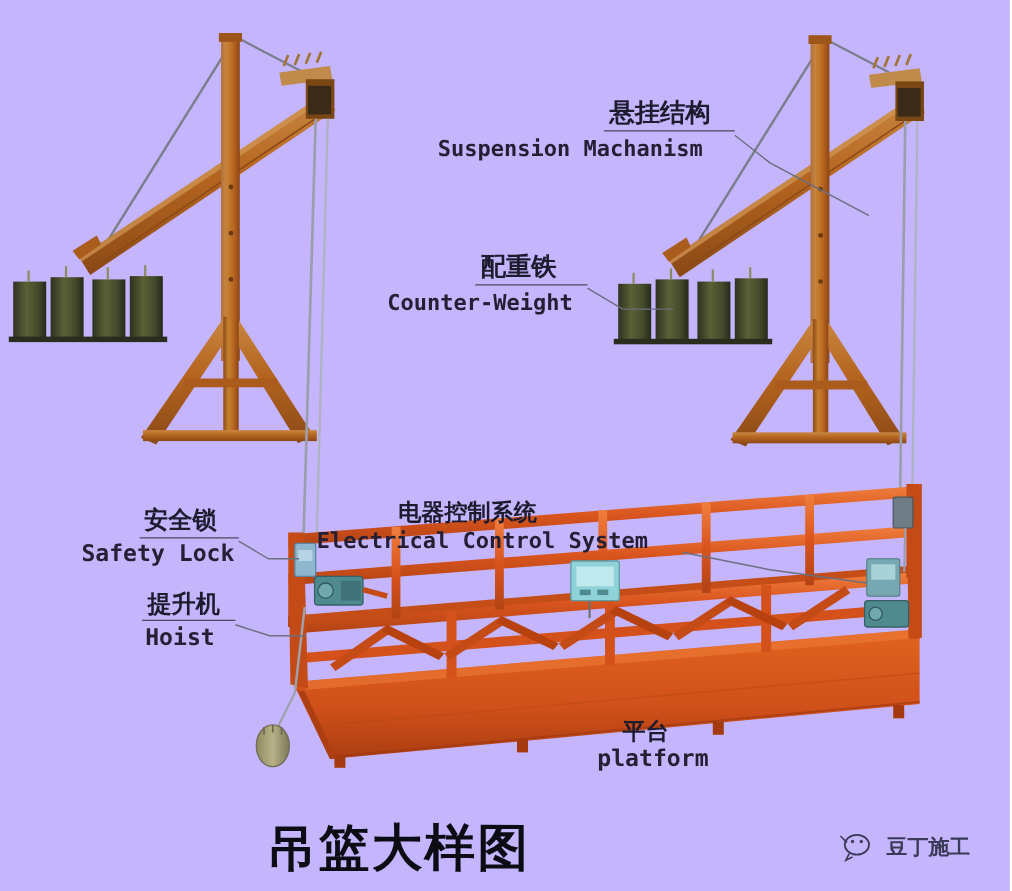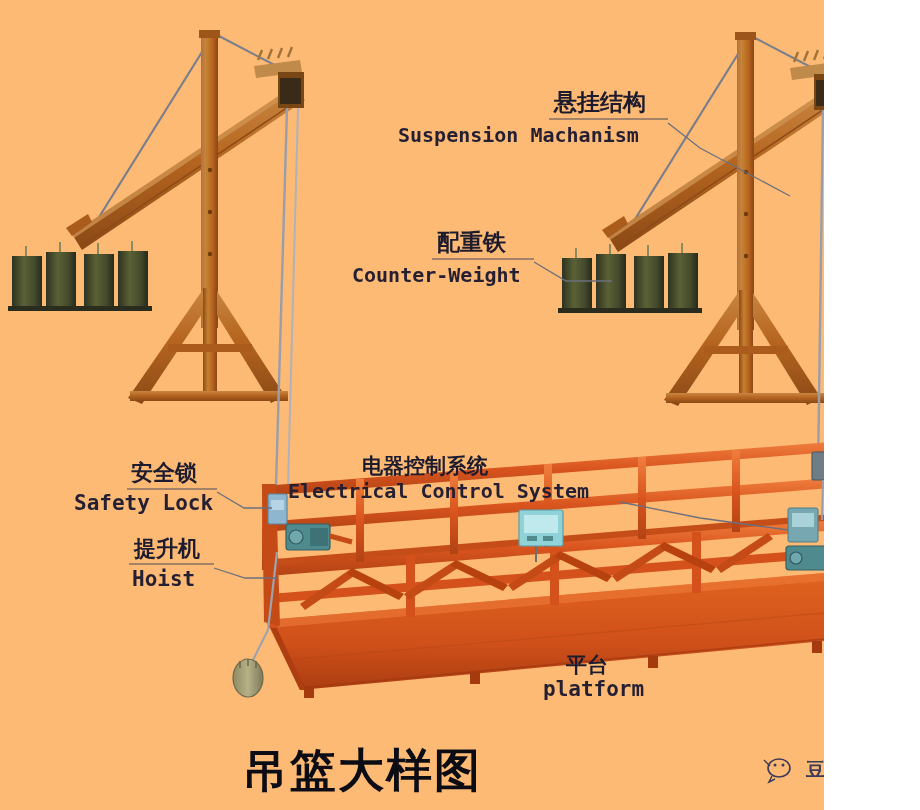--- a/index.html
+++ b/index.html
@@ -2,23 +2,23 @@
 <html><head>
 <meta charset="utf-8">
 <style>
   html, body {
     margin: 0;
     padding: 0;
     background: #ffffff;
   }
   #page {
     position: relative;
-    width: 824px;
+    width: 918px;
     height: 810px;
-    background: #fdba74;
+    background: #c4b5fd;
     overflow: hidden;
     font-family: "Liberation Sans", sans-serif;
   }
   #diagram {
     position: absolute;
     left: 0;
     top: 0;
     width: 920px;
     height: 810px;
   }

